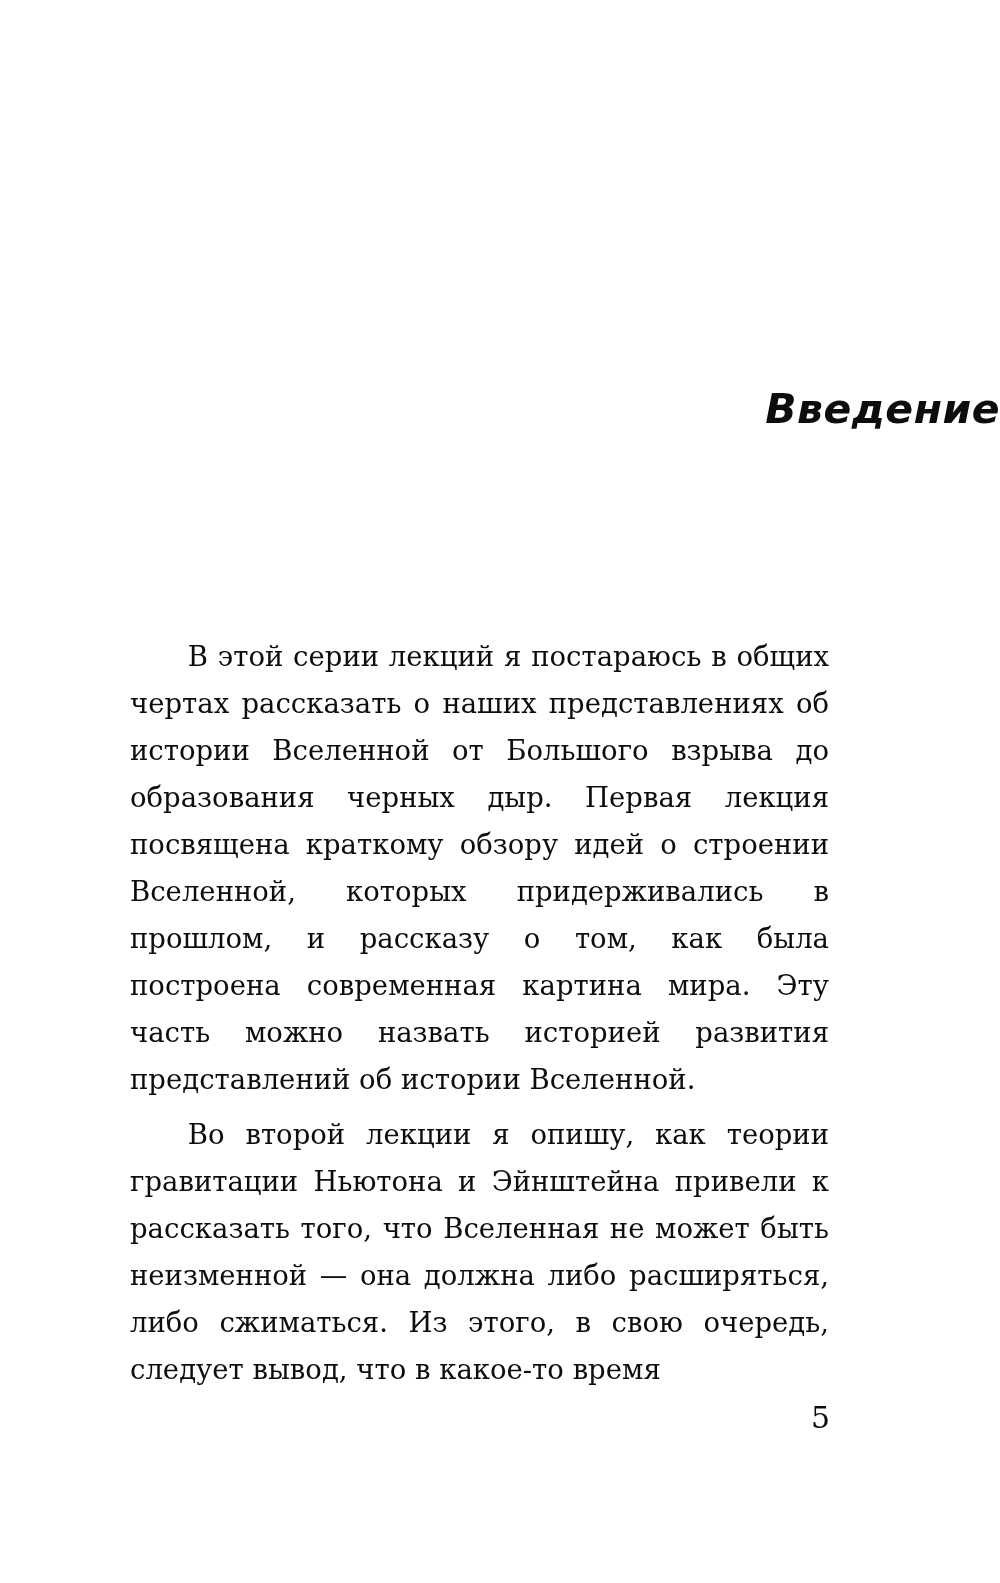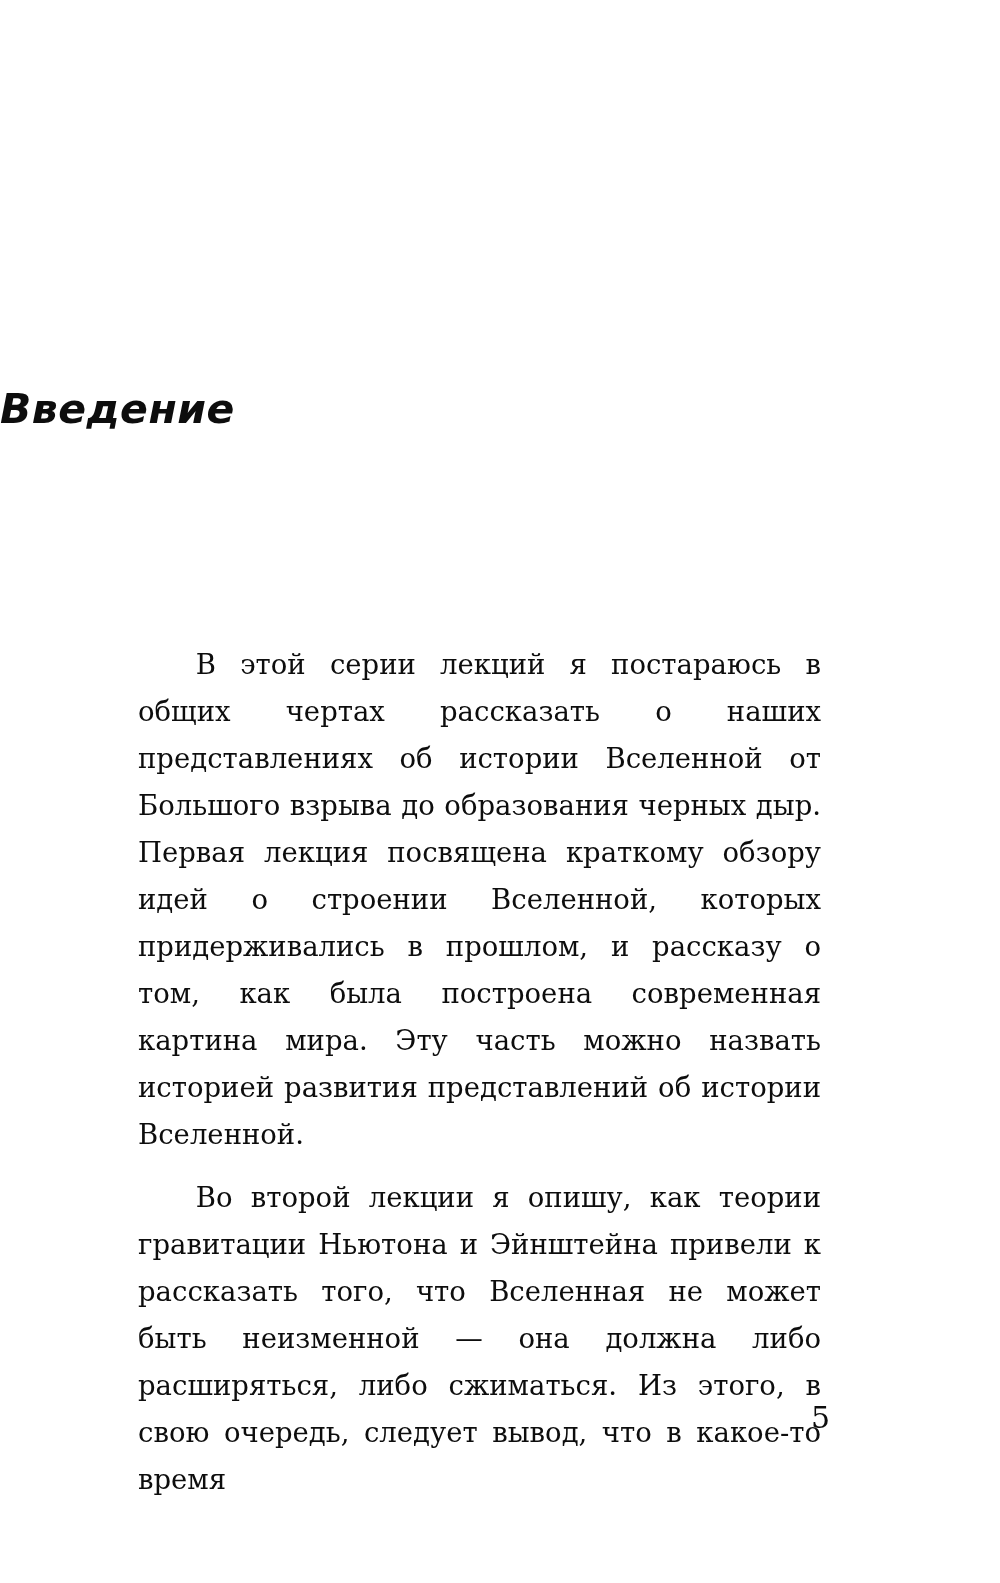--- a/index.html
+++ b/index.html
@@ -13,21 +13,21 @@
     height: 1583px;
     background: #ffffff;
     box-sizing: border-box;
     overflow: hidden;
   }
   .chapter-title {
     position: absolute;
     left: 0;
     right: 0;
     top: 385px;
-    text-align: left;
+    text-align: right;
     font-family: "DejaVu Sans", sans-serif;
     font-style: italic;
     font-weight: 700;
     font-size: 41px;
     letter-spacing: 0.5px;
     color: #0d0d0d;
   }
   .body-text {
     position: absolute;
     left: 122px;
@@ -35,21 +35,21 @@
     width: 715px;
     font-family: "DejaVu Serif", serif;
     font-size: 27.5px;
     line-height: 47px;
     color: #0d0d0d;
     text-align: justify;
     text-justify: inter-word;
     hyphens: manual;
   }
   .body-text p {
-    margin: 16px;
+    margin: 8px;
   }
   .body-text p.indented {
     text-indent: 2.1em;
   }
   .page-number {
     position: absolute;
     right: 170px;
     bottom: 148px;
     font-family: "DejaVu Serif", serif;
     font-size: 30px;

